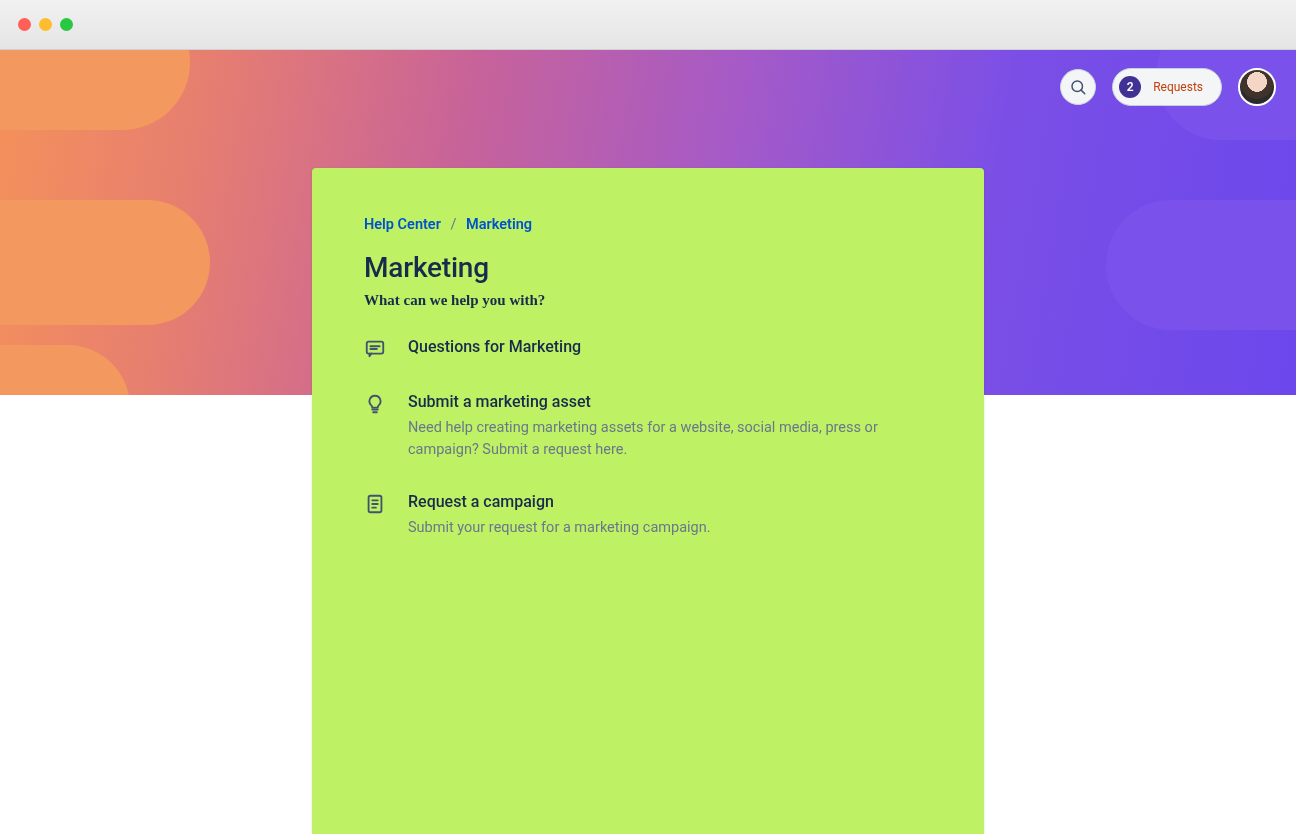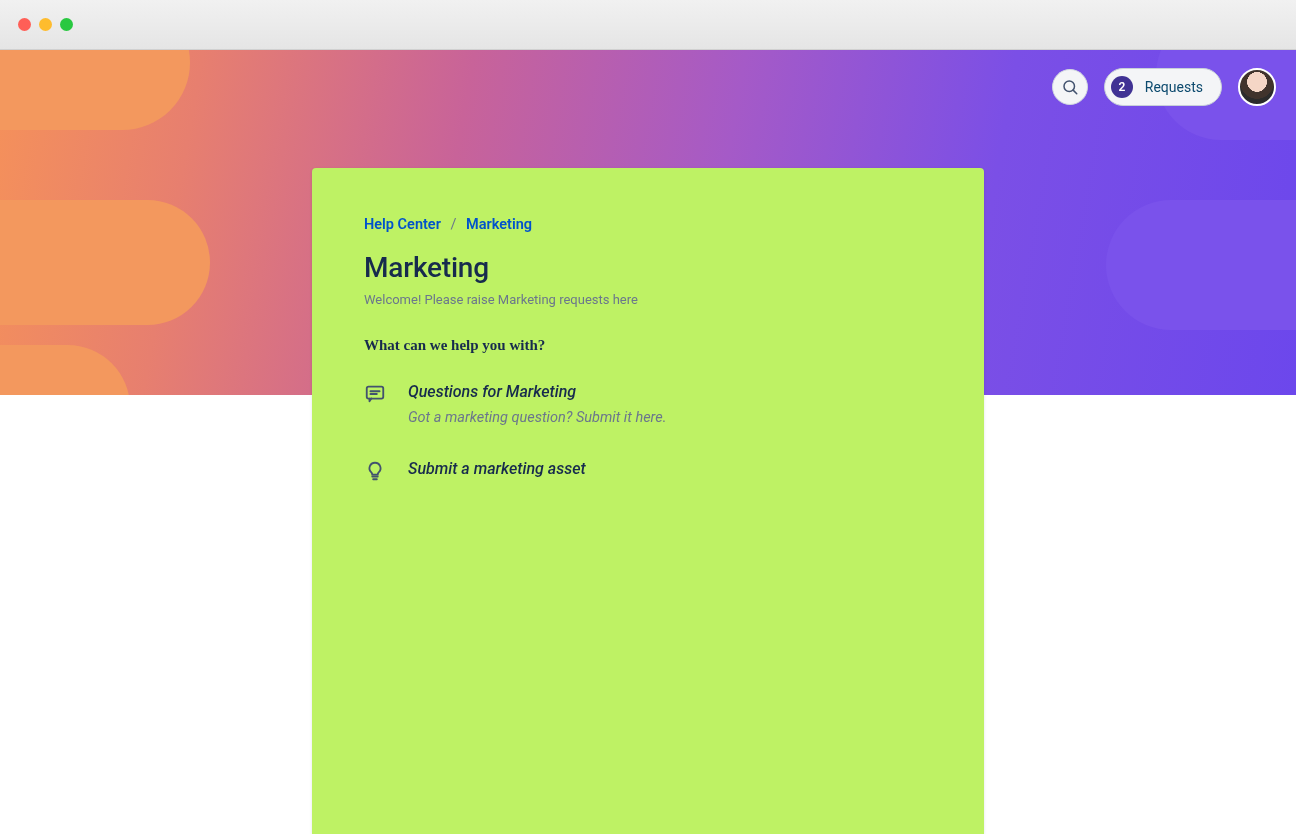--- a/index.html
+++ b/index.html
@@ -66,21 +66,21 @@
     display: flex; align-items: center; gap: 12px;
     cursor: pointer;
   }
   .requests-pill .badge {
     min-width: 22px; height: 22px; border-radius: 11px;
     background: #403294;
     color: #fff; font-size: 12px; font-weight: 600;
     display: flex; align-items: center; justify-content: center;
     padding: 0 7px;
   }
-  .requests-pill .label { font-size: 14px; color: #0c4a6e; }
+  .requests-pill .label { font-size: 12px; color: #c2410c; }
   .avatar {
     width: 38px; height: 38px; border-radius: 50%;
     background: radial-gradient(circle at 50% 35%, #f5d6c6 0%, #f5d6c6 35%, #40332c 36%, #40332c 60%, #2b2b2b 61%);
     border: 2px solid #fff;
   }
 
   
   .card {
     position: absolute;
     top: 168px; 
@@ -129,21 +129,21 @@
     display: flex;
     gap: 22px;
     align-items: flex-start;
     cursor: pointer;
   }
   .req-icon {
     width: 22px; flex: 0 0 22px;
     color: #42526e;
     margin-top: 1px;
   }
-  .req-body { flex: 1; font-style: italic; }
+  .req-body { flex: 1; }
   .req-title {
     font-size: 16px;
     color: #172b4d;
     font-weight: 500;
     margin-bottom: 6px;
   }
   .req-desc {
     font-size: 14.5px;
     color: #6b778c;
     line-height: 1.55;
@@ -186,50 +186,63 @@
 
 <div class="card">
 
   <div class="breadcrumb">
     <a>Help Center</a>
     <span class="sep">/</span>
     <a>Marketing</a>
   </div>
 
   <h1 class="page-title">Marketing</h1>
-  <div class="page-sub">Welcome! Please raise Marketing requests here</div>
 
   <div class="section-q">What can we help you with?</div>
 
   <ul class="req-list">
 
     <li class="req-item">
       <span class="req-icon">
         <svg width="22" height="22" viewBox="0 0 24 24" fill="none" stroke="#42526e" stroke-width="2" stroke-linecap="round" stroke-linejoin="round">
           <rect x="3" y="4" width="18" height="13" rx="2"></rect>
           <path d="M8 17l-2 3v-3"></path>
           <line x1="7" y1="9" x2="17" y2="9"></line>
           <line x1="7" y1="12" x2="14" y2="12"></line>
         </svg>
       </span>
       <div class="req-body">
         <div class="req-title">Questions for Marketing</div>
-        <div class="req-desc">Got a marketing question? Submit it here.</div>
       </div>
     </li>
 
     <li class="req-item">
       <span class="req-icon">
         <svg width="22" height="22" viewBox="0 0 24 24" fill="none" stroke="#42526e" stroke-width="2" stroke-linecap="round" stroke-linejoin="round">
           <path d="M9 18h6"></path>
           <path d="M10 21h4"></path>
           <path d="M12 3a6 6 0 0 0-4 10.5c.8.8 1 1.5 1 2.5h6c0-1 .2-1.7 1-2.5A6 6 0 0 0 12 3z"></path>
         </svg>
       </span>
       <div class="req-body">
         <div class="req-title">Submit a marketing asset</div>
+        <div class="req-desc">Need help creating marketing assets for a website, social media, press or campaign?  Submit a request here.</div>
       </div>
     </li>
 
+    <li class="req-item">
+      <span class="req-icon">
+        <svg width="22" height="22" viewBox="0 0 24 24" fill="none" stroke="#42526e" stroke-width="2" stroke-linecap="round" stroke-linejoin="round">
+          <rect x="5" y="3" width="14" height="18" rx="2"></rect>
+          <line x1="9" y1="8" x2="15" y2="8"></line>
+          <line x1="9" y1="12" x2="15" y2="12"></line>
+          <line x1="9" y1="16" x2="13" y2="16"></line>
+        </svg>
+      </span>
+      <div class="req-body">
+        <div class="req-title">Request a campaign</div>
+        <div class="req-desc">Submit your request for a marketing campaign.</div>
+      </div>
+    </li>
 
 
   </ul>
 </div>
 
 </body></html>

